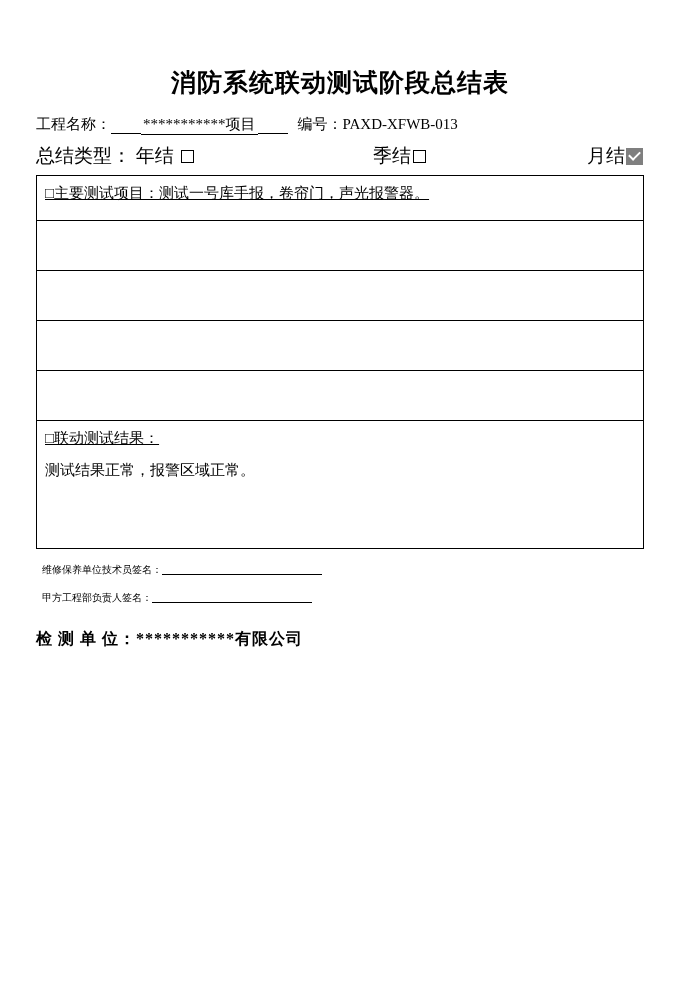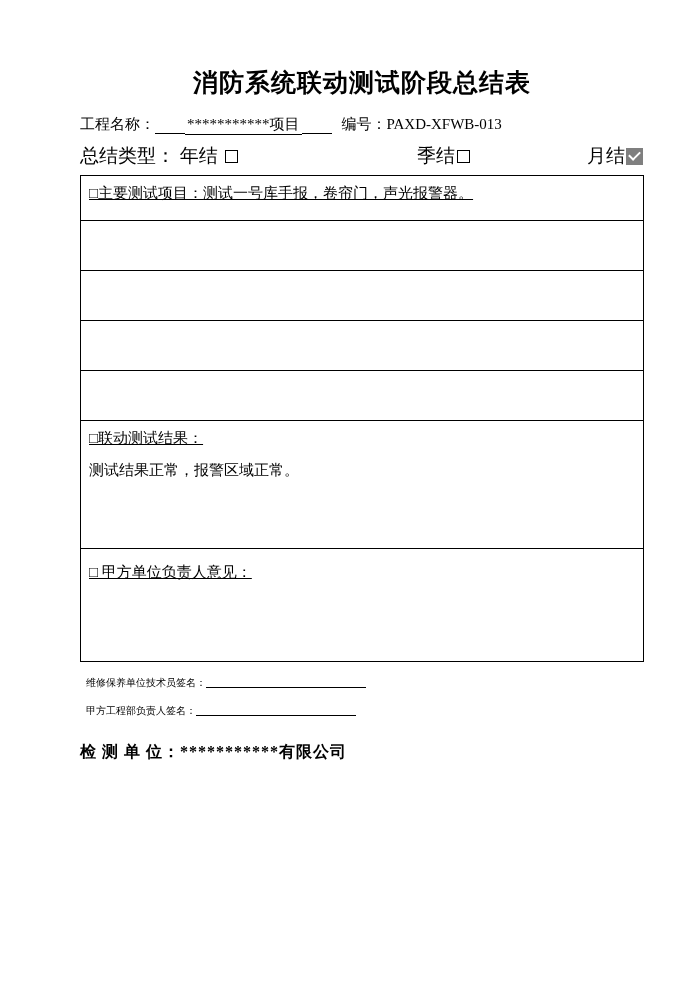--- a/index.html
+++ b/index.html
@@ -12,21 +12,21 @@
     height: 990px;
     font-family: "Liberation Serif", "DejaVu Serif", serif;
     color: #000000;
     position: relative;
   }
   .page {
     position: relative;
     width: 700px;
     height: 990px;
     box-sizing: border-box;
-    padding: 48px 56px 0 80px;
+    padding: 48px 56px 0 36px;
   }
   .doc-title {
     text-align: center;
     font-size: 25px;
     font-weight: bold;
     letter-spacing: 1px;
     margin: 18px 0 16px 0;
     font-family: "Liberation Serif", "DejaVu Serif", serif;
   }
   .meta-line {
@@ -174,26 +174,20 @@
     </tr>
     <tr>
       <td class="h-blank"></td>
     </tr>
     <tr>
       <td class="h-resultbody">
         <div class="cell-text">□联动测试结果：</div>
         <div class="result-text" style="margin-top:5px;">测试结果正常，报警区域正常。</div>
       </td>
     </tr>
-    <tr>
-      <td class="h-opinion">
-        <div class="cell-text" style="padding-top:6px;">□ 甲方单位负责人意见：</div>
-        <div class="cell-text"></div>
-      </td>
-    </tr>
   </tbody>
     </table>
 
   <div class="sign-line">
     <span>维修保养单位技术员签名：</span><span class="sign-rule"></span>
   </div>
 
   <div class="sign-line">
     <span>甲方工程部负责人签名：</span><span class="sign-rule"></span>
   </div>

